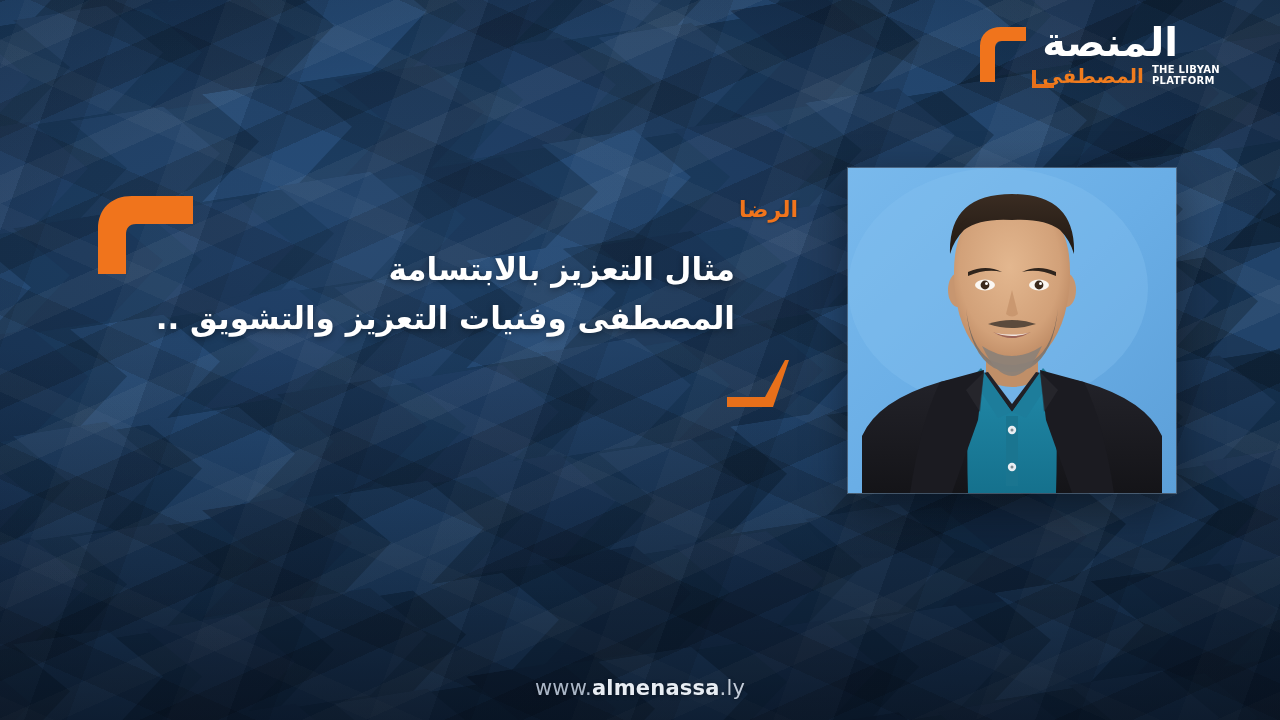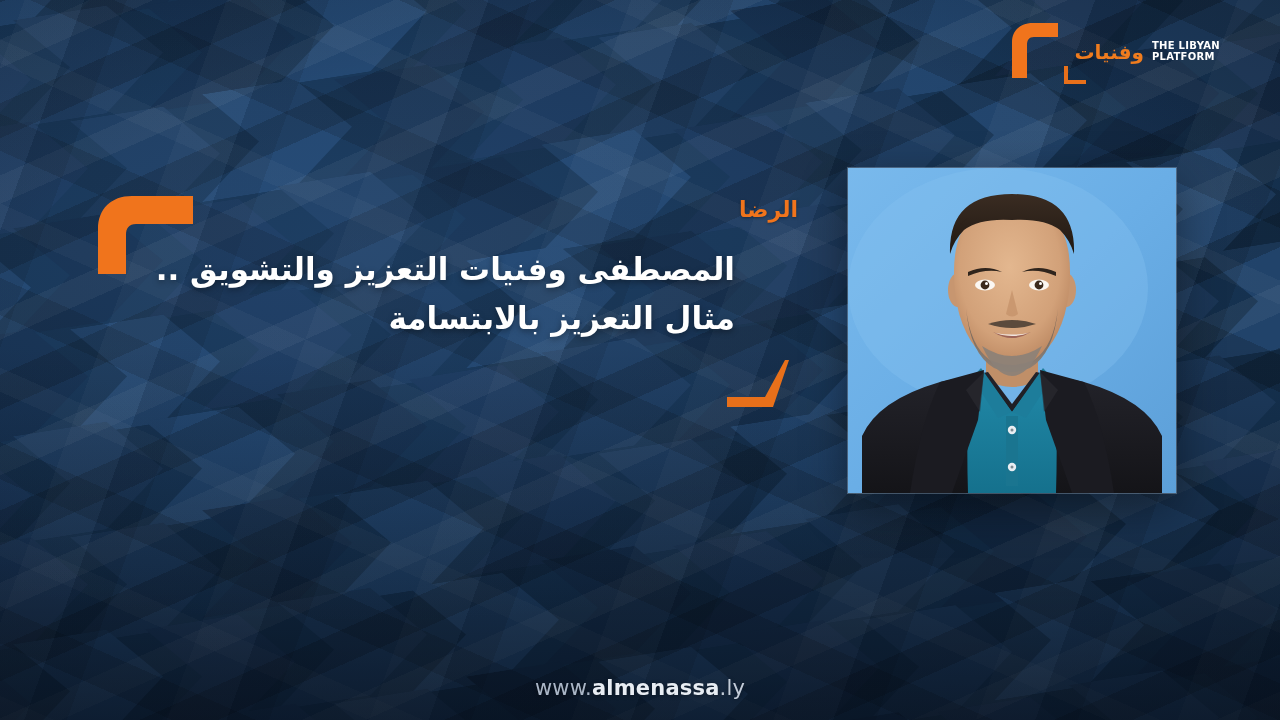--- a/index.html
+++ b/index.html
@@ -375,26 +375,27 @@
         <div class="chev dark" style="left: 1452px; top: 6px;"></div>
       </div>
     </div>
   <div class="bg-shade-a"></div>
   <div class="bg-shade-b"></div>
   <div class="bg-shade-c"></div>
   <div class="bg-vignette"></div>
 
   <div class="logo">
     <div class="logo-text-col">
+      <div class="logo-ar-main">المنصة</div>
       <div class="logo-sub-row">
         <div class="logo-en">
           <div>THE LIBYAN</div>
           <div>PLATFORM</div>
         </div>
-        <div class="logo-ar-sub">وفنيات</div>
+        <div class="logo-ar-sub">المصطفى</div>
       </div>
     </div>
 
     <div class="logo-mark">
       <svg viewBox="0 0 58 56" width="58" height="56" aria-hidden="true">
         <path d="M6 56 L6 20 C6 8 15 1 27 1 L52 1 L52 15 L28 15 C23 15 21 18 21 23 L21 56 Z" fill="#f0741c"></path>
       </svg>
       <div class="logo-tick"></div>
     </div>
   </div>
@@ -407,22 +408,22 @@
 
   <div class="decor-bracket">
     <svg viewBox="0 0 62 47" width="62" height="47" aria-hidden="true">
       <path d="M58 0 L62 0 L46 47 L0 47 L0 37 L38 37 Z" fill="#e8701a"></path>
     </svg>
   </div>
 
   <div class="kicker">الرضا</div>
 
   <div class="headline">
+    <span class="hl-line">مثال التعزيز بالابتسامة</span>
     <span class="hl-line">المصطفى وفنيات التعزيز والتشويق ..</span>
-    <span class="hl-line">مثال التعزيز بالابتسامة</span>
   </div>
 
 
   <div class="photo-frame">
     <svg viewBox="0 0 328 325" preserveAspectRatio="xMidYMid slice" aria-hidden="true">
       <defs>
         <linearGradient id="bgSky" x1="0" y1="0" x2="1" y2="1">
           <stop offset="0%" stop-color="#79b9ec"></stop>
           <stop offset="50%" stop-color="#6aaee6"></stop>
           <stop offset="100%" stop-color="#5c9fd8"></stop>

